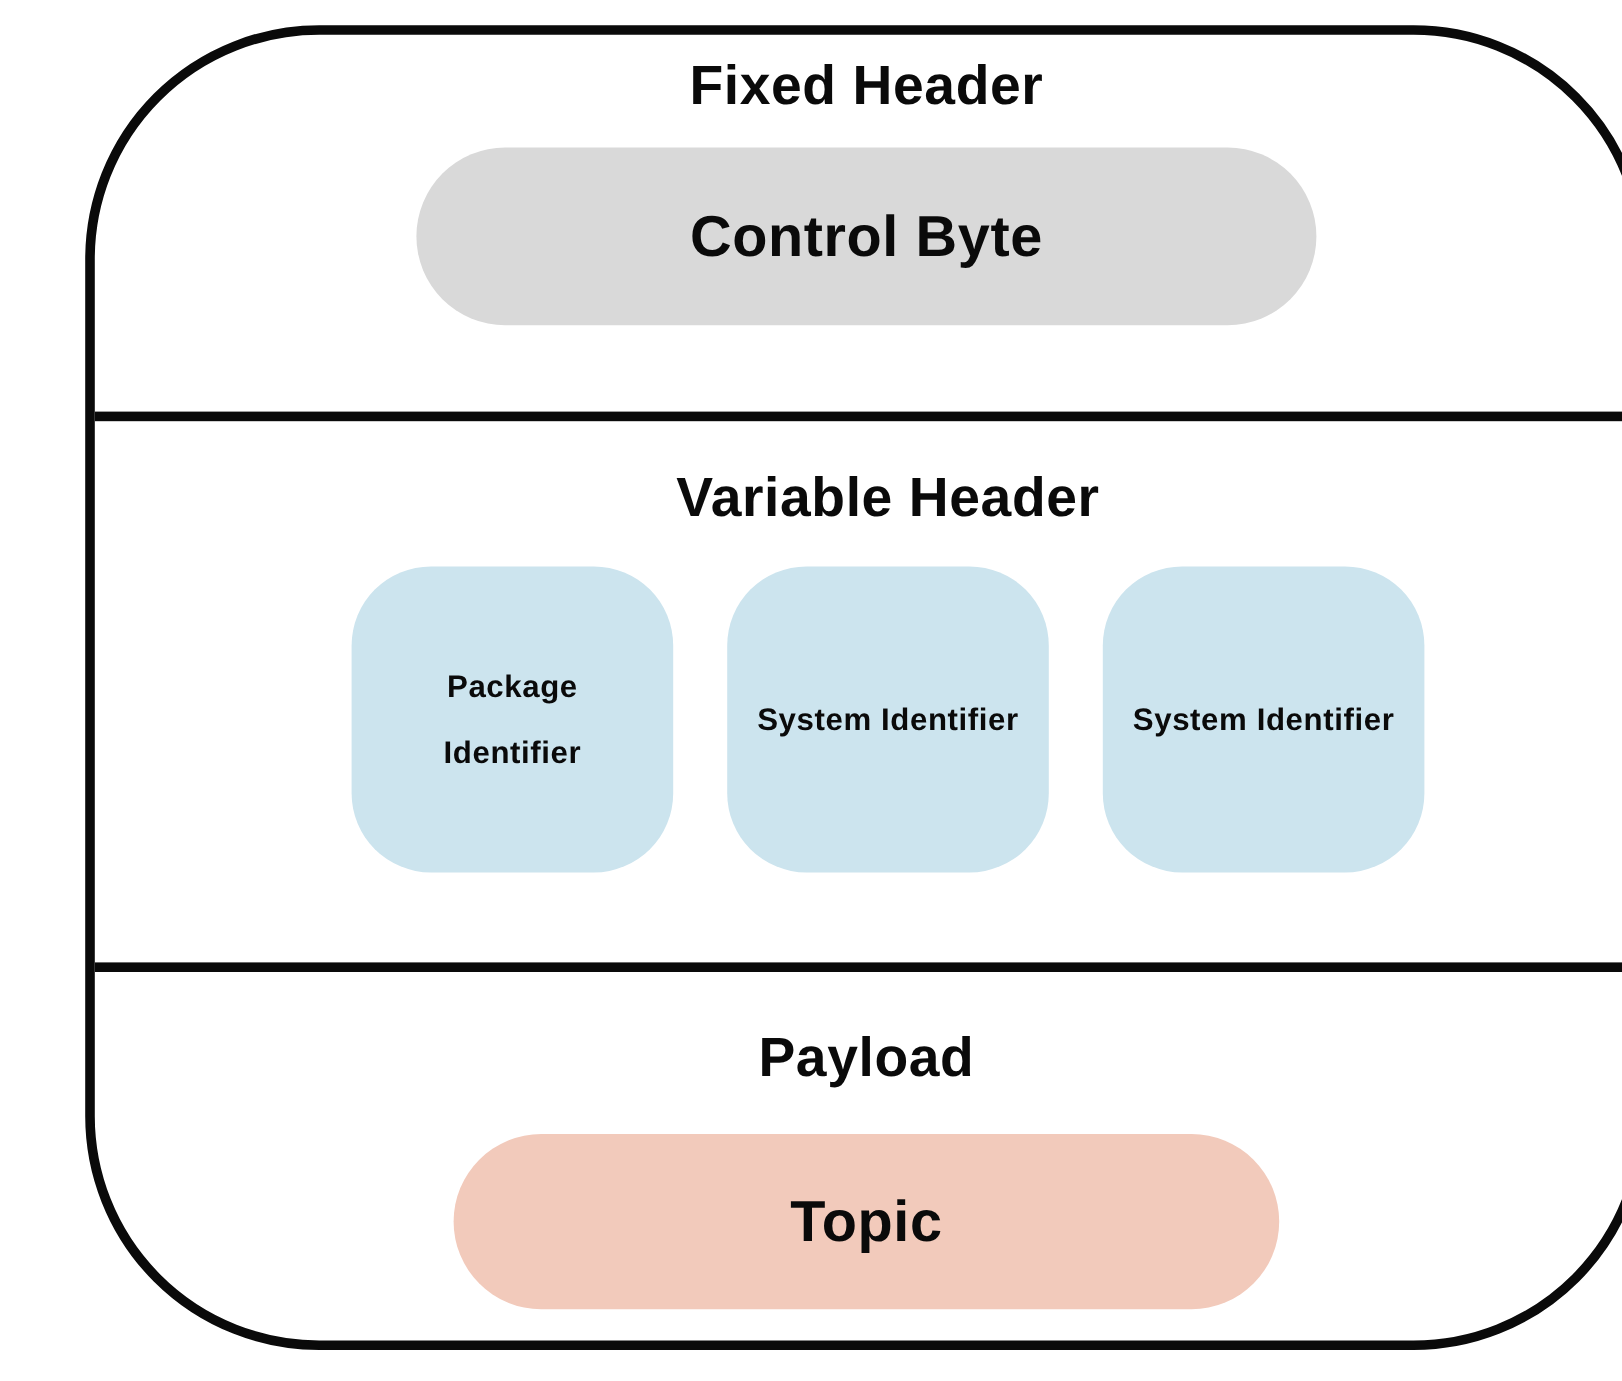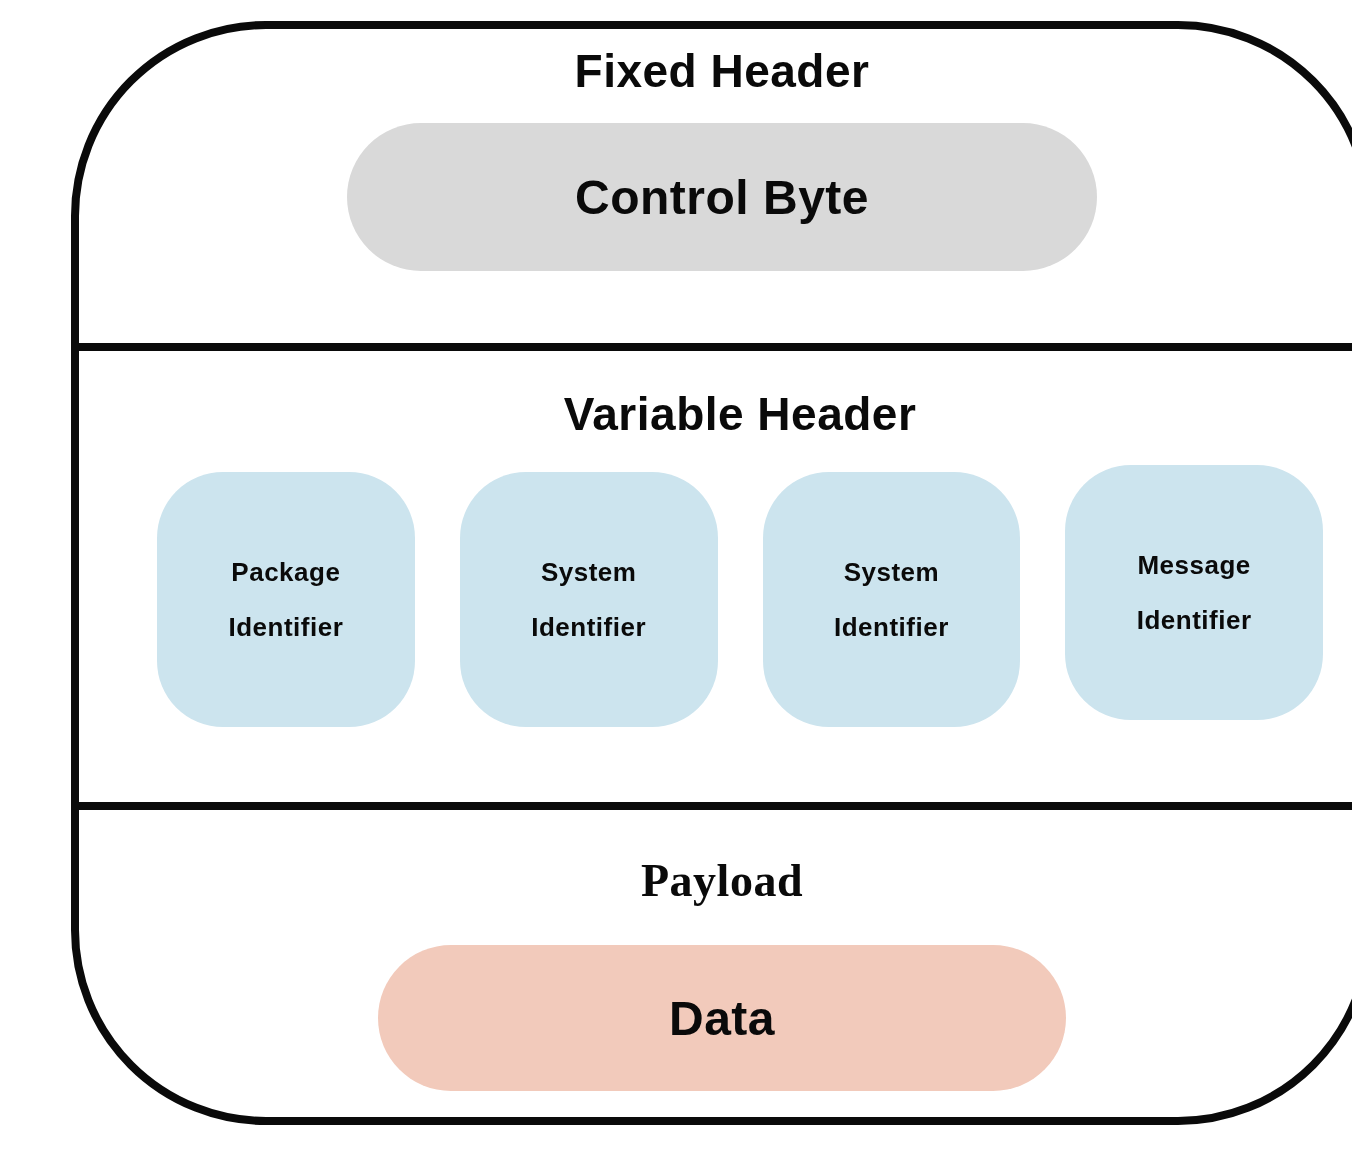--- a/index.html
+++ b/index.html
@@ -56,21 +56,21 @@
   }
   .sec-title {
     font-size: 46px;
     line-height: 54px;
     font-weight: 700;
     letter-spacing: 0.5px;
     text-align: center;
   }
   .sec-fixed .sec-title    { margin-top: 15px; }
   .sec-variable .sec-title { margin-top: 36px; }
-  .sec-payload .sec-title  { margin-top: 44px; font-family: Liberation Serif, serif; }
+  .sec-payload .sec-title  { margin-top: 44px; }
   .pill {
     display: flex;
     align-items: center;
     justify-content: center;
     font-size: 48px;
     font-weight: 700;
     letter-spacing: 0.5px;
   }
   .pill-control {
     margin-top: 25px;
@@ -129,27 +129,24 @@
       <div class="id-row">
         <div class="id-box">
           <span>Package Identifier</span>
         </div>
         <div class="id-box">
           <span>System Identifier</span>
         </div>
         <div class="id-box">
           <span>System Identifier</span>
         </div>
-        <div class="id-box raised">
-          <span>Message Identifier</span>
-        </div>
       </div>
     </section>
 
     <section class="sec sec-payload">
       <div class="sec-title">Payload</div>
       <div class="pill pill-data">
-        <span>Data</span>
+        <span>Topic</span>
       </div>
     </section>
 
   </div>
 </div>
 
 </body></html>

